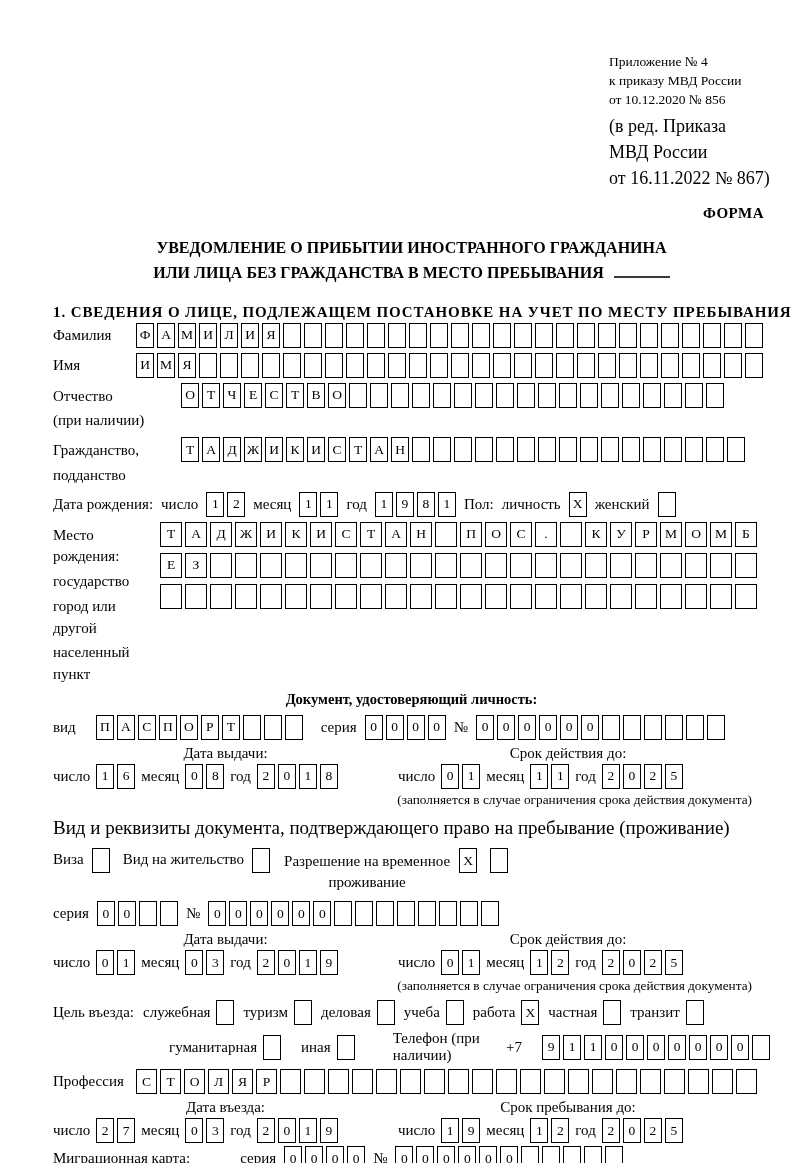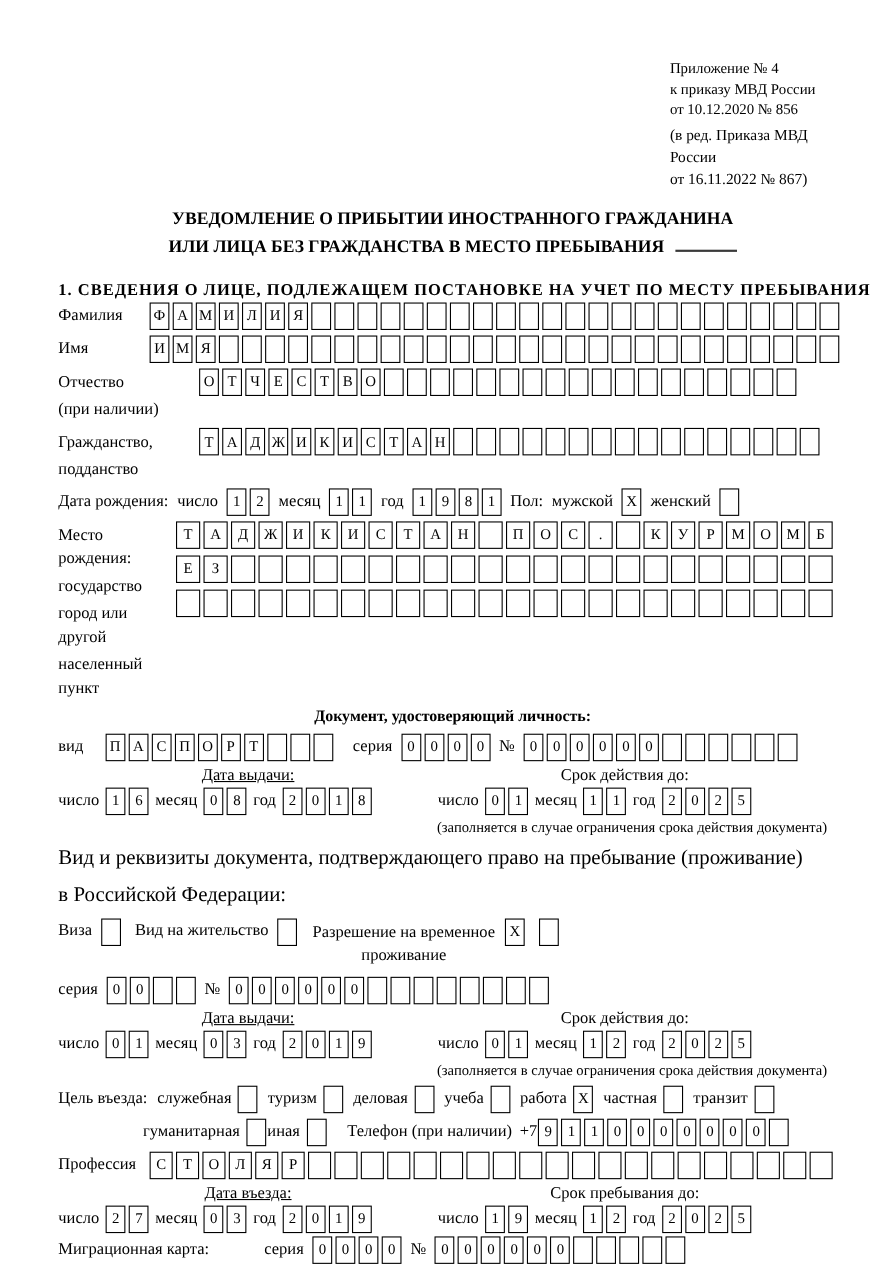--- a/index.html
+++ b/index.html
@@ -1,71 +1,72 @@
 <!DOCTYPE html>
 <html><head>
 <meta charset="utf-8">
 <style>
   html,body{margin:0;padding:0;background:#fff;color:#000;}
   body{width:800px;height:1163px;font-family:"Liberation Serif","DejaVu Serif",serif;}
   .page{box-sizing:border-box;width:800px;height:1163px;padding:52px 30px 10px 53px;overflow:hidden;}
   .appendix{margin-left:556px;font-size:13.5px;line-height:1.42;}
-  .appendix .edition{margin-top:5px;font-size:14px;}
+  .appendix .edition{margin-top:5px;font-size:18px;}
   .forma{margin-top:14px;text-align:right;padding-right:6px;font-weight:bold;font-size:15px;letter-spacing:.5px;}
   .title{margin-top:14px;text-align:center;font-weight:bold;font-size:16px;line-height:1.55;}
   .blank-line{display:inline-block;width:56px;border-bottom:2.2px solid #3a3a3a;margin-left:10px;vertical-align:baseline;}
   .sec1{margin-top:18px;margin-bottom:2px;font-weight:bold;font-size:15px;letter-spacing:.9px;white-space:nowrap;}
   .frow{display:flex;align-items:flex-start;margin-bottom:5px;}
   .irow{display:flex;align-items:center;margin-bottom:5px;gap:8px;}
   .flabel,.dlabel,.olabel{font-size:15px;}
   .frow .flabel{padding-top:3px;}
   .lblcol{flex:none;line-height:1.45;}
   .w75{width:75px;flex:none;}
   .w128{width:128px;flex:none;}
   .w107{width:107px;flex:none;}
   .cells{display:flex;gap:3px;flex:none;}
   .cell{box-sizing:border-box;flex:none;width:18px;height:25px;border:1.7px solid #000;display:flex;align-items:center;justify-content:center;font-size:13.5px;background:#fff;}
   .c22 .cell{width:22px;}
   .c21 .cell{width:21px;}
   .cellcol{display:flex;flex-direction:column;gap:6px;}
   .doc-head{text-align:center;font-weight:bold;font-size:14.5px;margin:4px 0 7px 0;}
   .dheads{display:flex;margin:3px 0 2px 0;font-size:15px;}
-  .dh-left{width:345px;text-align:center;flex:none;text-decoration:underline;}
+  .dh-left{width:345px;text-align:center;flex:none;}
   .dh-right{width:340px;text-align:center;flex:none;}
   .drow{display:flex;margin-bottom:3px;}
   .dgroup{display:flex;align-items:center;gap:6px;}
   .dgroup.left{width:345px;flex:none;}
   .note{font-size:13.3px;margin:0 0 6px 0;}
   .note.right{text-align:right;padding-right:18px;}
   .para{font-size:19px;margin:4px 0 6px 0;line-height:1.5;}
   .res-opts{display:flex;align-items:flex-start;gap:13px;margin-bottom:8px;}
   .res-opt{display:flex;align-items:flex-start;gap:8px;}
   .res-opt .olabel{padding-top:3px;}
   .olabel.center2{width:168px;text-align:center;line-height:1.4;}
   .olabel.center3{width:178px;text-align:center;line-height:1.4;}
   .opt{display:flex;align-items:center;gap:6px;}
   .purpose{gap:9px;}
-  .purpose2{margin-left:77px;gap:1px;}
+  .purpose2{margin-left:116px;gap:20px;}
   .ph-prefix{font-size:15px;margin-left:6px;}
 </style>
 </head>
 <body>
 
 <div class="page">
 
   <div class="appendix">
     <div>Приложение № 4</div>
     <div>к приказу МВД России</div>
     <div>от 10.12.2020 № 856</div>
     <div class="edition">
       <div>(в ред. Приказа МВД России</div>
       <div>от 16.11.2022 № 867)</div>
     </div>
   </div>
 
+  <div class="forma">ФОРМА</div>
 
   <div class="title">
     <div>УВЕДОМЛЕНИЕ О ПРИБЫТИИ ИНОСТРАННОГО ГРАЖДАНИНА</div>
     <div><span>ИЛИ ЛИЦА БЕЗ ГРАЖДАНСТВА В МЕСТО ПРЕБЫВАНИЯ</span><span class="blank-line"></span></div>
   </div>
 
   <div class="sec1">1. СВЕДЕНИЯ О ЛИЦЕ, ПОДЛЕЖАЩЕМ ПОСТАНОВКЕ НА УЧЕТ ПО МЕСТУ ПРЕБЫВАНИЯ</div>
 
   <div class="irow">
     <span class="flabel w75">Фамилия</span>
@@ -223,21 +224,21 @@
         <span class="cell">1</span>
       </span>
     <span class="dlabel">год</span>
     <span class="cells">
         <span class="cell">1</span>
         <span class="cell">9</span>
         <span class="cell">8</span>
         <span class="cell">1</span>
       </span>
     <span class="dlabel">Пол:</span>
-    <span class="dlabel">мужской</span>
+    <span class="dlabel">личность</span>
     <span class="cells">
         <span class="cell">X</span>
       </span>
     <span class="dlabel">женский</span>
     <span class="cells">
         <span class="cell"></span>
       </span>
   </div>
 
   <div class="frow">
@@ -409,21 +410,20 @@
           <span class="cell">2</span>
           <span class="cell">0</span>
           <span class="cell">2</span>
           <span class="cell">5</span>
         </span>
     </div>
   </div>
   <div class="note right">(заполняется в случае ограничения срока действия документа)</div>
 
   <div class="para">Вид и реквизиты документа, подтверждающего право на пребывание (проживание)</div>
-  <div class="para">в Российской Федерации:</div>
 
   <div class="res-opts">
     <div class="res-opt">
       <span class="olabel">Виза</span>
       <span class="cells">
           <span class="cell"></span>
         </span>
     </div>
     <div class="res-opt">
       <span class="olabel">Вид на жительство</span>

